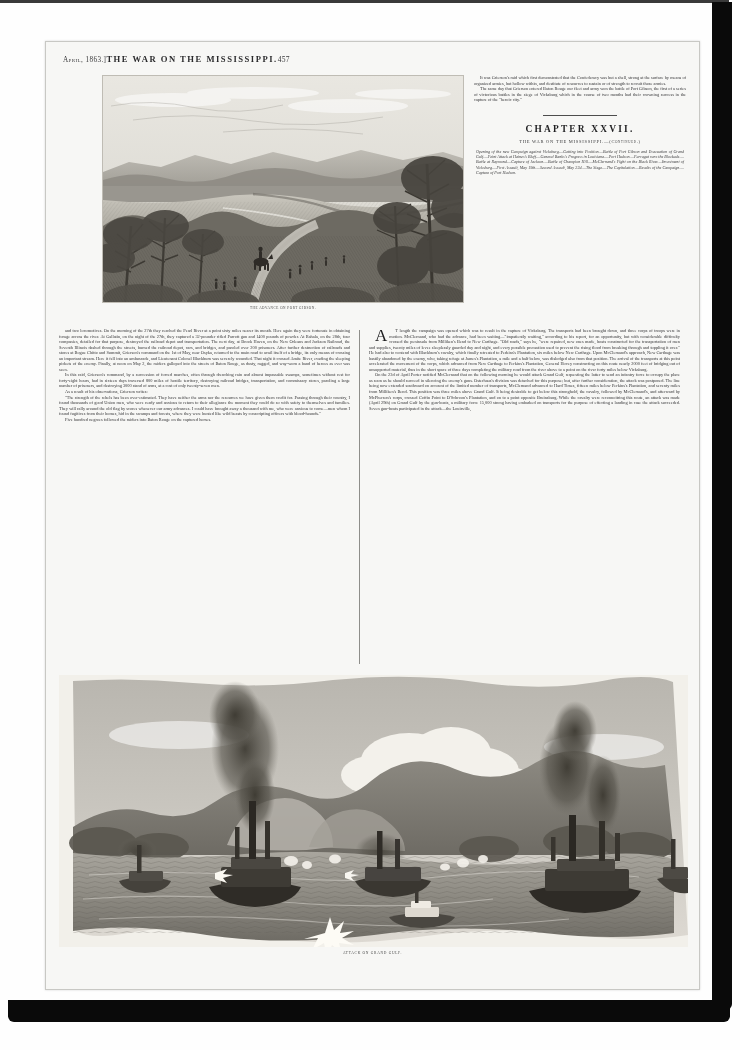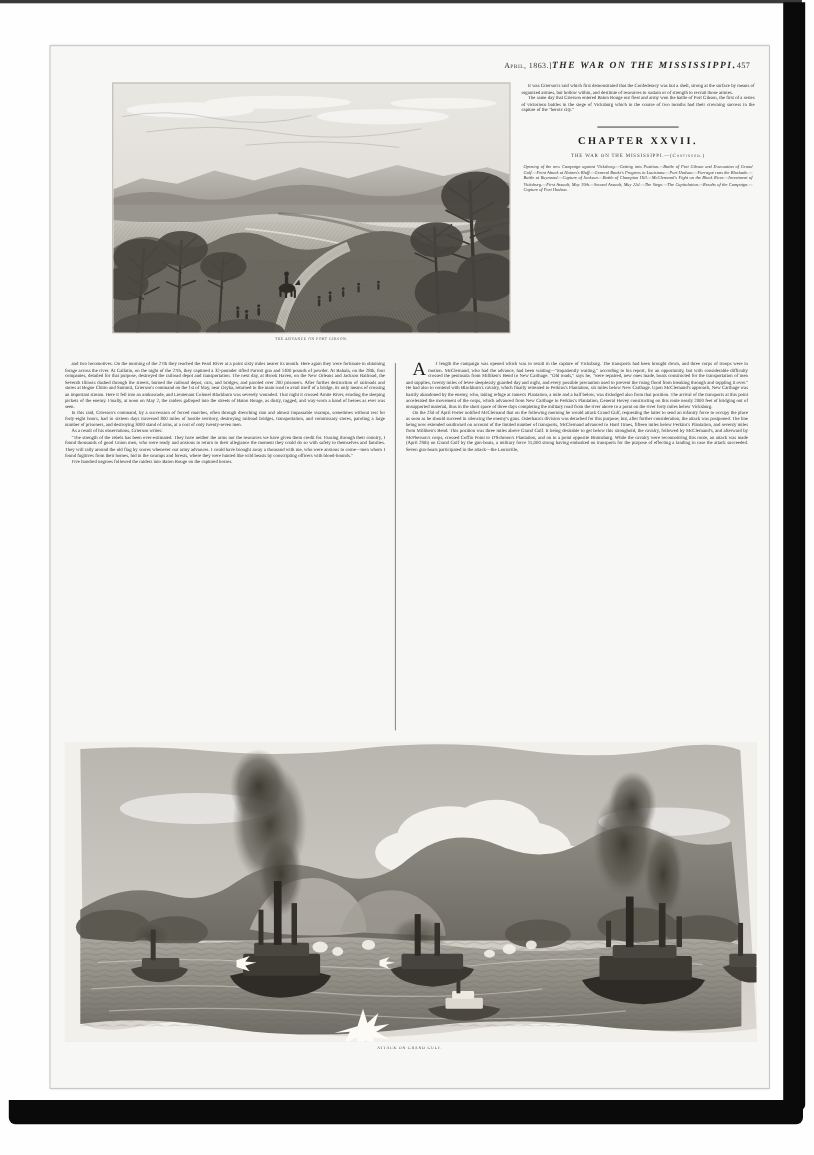--- a/index.html
+++ b/index.html
@@ -59,40 +59,39 @@
     box-shadow: 0 0 2px rgba(0,0,0,0.16);
     padding: 12px 13px 10px 13px;
     overflow: hidden;
     color: #2b2b2b;
   }
 
   
   #running-head {
     display: flex;
     align-items: baseline;
-    justify-content: flex-end;
+    justify-content: flex-start;
     height: 16px;
     padding: 0 4px;
     margin-bottom: 5px;
   }
   #folio-date {
     font-size: 7.2px;
     font-variant: small-caps;
     letter-spacing: .4px;
     color: #38383a;
     white-space: nowrap;
   }
   #head-title {
     font-size: 8.6px;
     letter-spacing: 1.5px;
     color: #2a2a2c;
     white-space: nowrap;
     font-variant: small-caps;
     font-weight: 600;
-    font-style: italic;
   }
   #folio-number {
     font-size: 7.6px;
     font-weight: 400;
     color: #38383a;
     letter-spacing: .3px;
   }
 
   
   #upper-zone {

